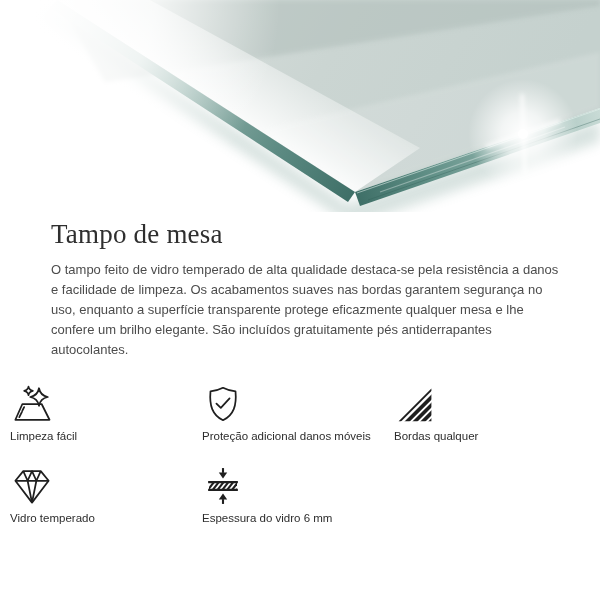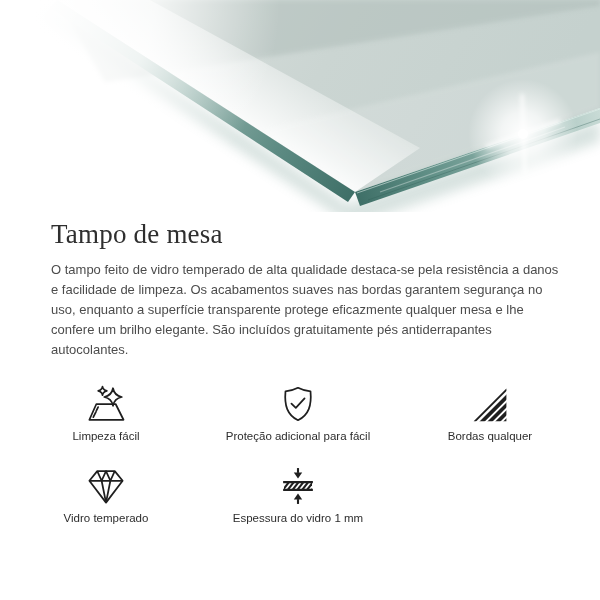--- a/index.html
+++ b/index.html
@@ -5,21 +5,21 @@
   html,body{margin:0;padding:0;background:#ffffff;}
   .page{position:relative;width:600px;height:600px;background:#ffffff;overflow:hidden;
         font-family:"Liberation Sans","DejaVu Sans",sans-serif;}
   .hero{position:absolute;top:0;left:0;width:600px;height:212px;}
   .hero svg{display:block;}
   .content{position:absolute;top:210px;left:0;width:600px;}
   h1.title{margin:8px 0 0 51px;font-family:"Liberation Serif","DejaVu Serif",serif;
            font-weight:400;font-size:27px;line-height:33px;color:#2f2f2f;letter-spacing:.2px;}
   p.desc{margin:9px 0 0 51px;width:516px;font-size:13px;line-height:20px;color:#4c4c4c;}
   .features{margin:24px 14px 0 10px;display:grid;grid-template-columns:1fr 1fr 1fr;row-gap:24px;}
-  .feature{display:flex;flex-direction:column;align-items:center;}
+  .feature{display:flex;flex-direction:column;align-items:flex-start;}
   .icon-box{height:40px;display:flex;align-items:center;justify-content:center;}
   .feature .label{margin-top:6px;font-size:11.5px;color:#2d2d2d;white-space:nowrap;}
   .ic{stroke:#1f1f1f;fill:none;stroke-width:2;}
 </style>
 </head>
 <body>
 
 <div class="page">
 
   <div class="hero">
@@ -105,21 +105,21 @@
         <div class="label">Limpeza fácil</div>
       </div>
 
       <div class="feature">
         <div class="icon-box">
           <svg width="42" height="42" viewBox="0 0 48 48">
             <path class="ic" d="M24,5.5 C28.5,7.8 33.5,9.2 38.3,9.6 C39,17.5 38.5,24.5 36.3,29.8 C34,35.5 29.7,39.8 24,42.5 C18.3,39.8 14,35.5 11.7,29.8 C9.5,24.5 9,17.5 9.7,9.6 C14.5,9.2 19.5,7.8 24,5.5 Z" stroke-linejoin="round"></path>
             <path class="ic" d="M16.5,23.5 L21.5,28.5 L31.5,17.5" stroke-width="2.6" stroke-linecap="round" stroke-linejoin="round"></path>
           </svg>
         </div>
-        <div class="label">Proteção adicional para fácil</div>
+        <div class="label">Proteção adicional danos móveis</div>
       </div>
 
       <div class="feature">
         <div class="icon-box">
           <svg width="42" height="42" viewBox="0 0 48 48">
             <defs>
                 <clipPath id="triclip">
                   <path d="M5,44 L43,44 L43,6 Z"></path>
                 </clipPath>
               </defs>
@@ -163,18 +163,18 @@
               <line x1="31.5" y1="32" x2="45.5" y2="14"></line>
               <line x1="37" y1="32" x2="51" y2="14"></line>
             </g>
             <path d="M7,19.5 L41,19.5 M7,28.5 L41,28.5" stroke="#1f1f1f" stroke-width="2.6"></path>
             <path d="M24,3.5 L24,9" stroke="#1f1f1f" stroke-width="2.4"></path>
             <path d="M19.2,8.5 L28.8,8.5 L24,15.5 Z" fill="#1f1f1f"></path>
             <path d="M24,44.5 L24,39" stroke="#1f1f1f" stroke-width="2.4"></path>
             <path d="M19.2,39.5 L28.8,39.5 L24,32.5 Z" fill="#1f1f1f"></path>
           </svg>
         </div>
-        <div class="label">Espessura do vidro 1 mm</div>
+        <div class="label">Espessura do vidro 6 mm</div>
       </div>
 
     </div>
   </div>
 </div>
 
 </body></html>

